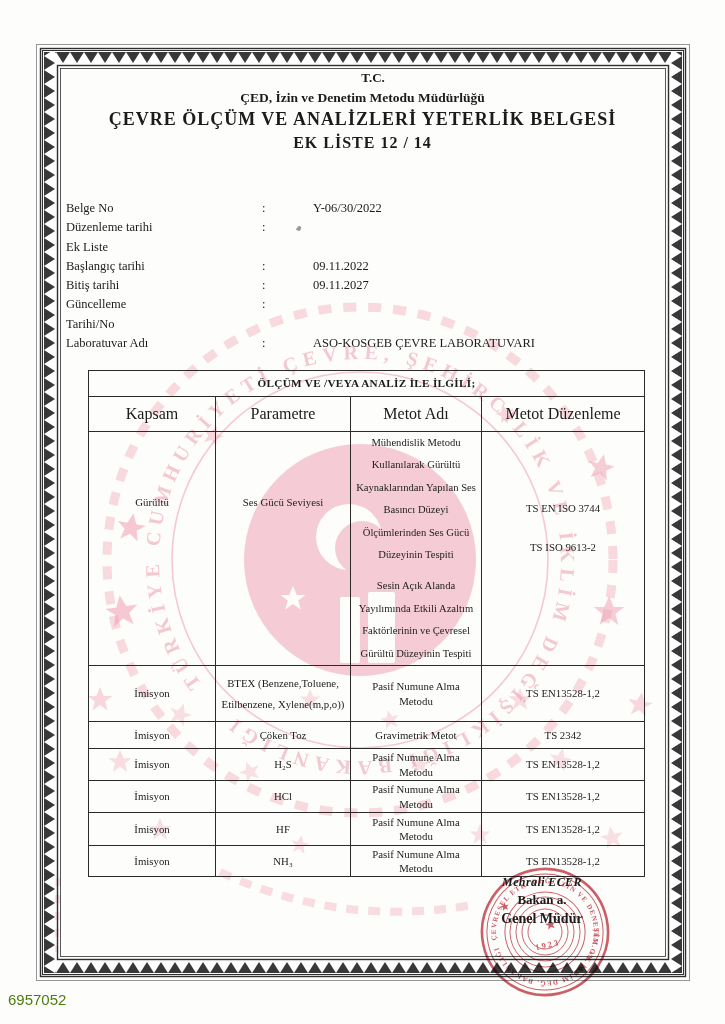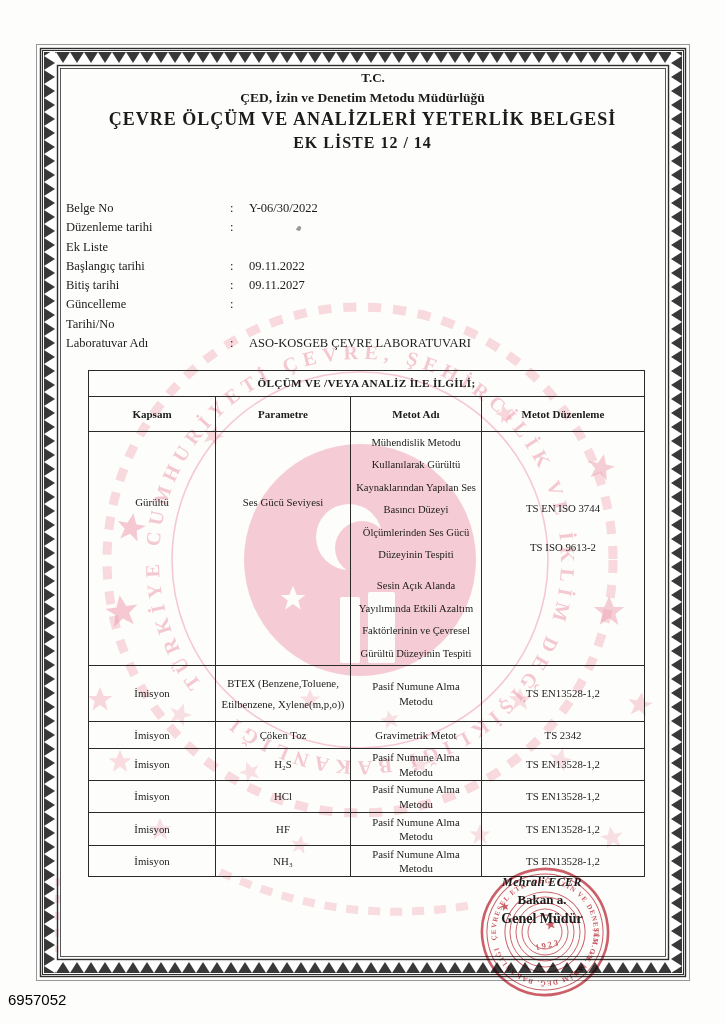--- a/index.html
+++ b/index.html
@@ -11,55 +11,55 @@
   .layer{position:absolute;left:0;top:0;pointer-events:none;}
   
   .header{position:absolute;top:70px;left:62px;right:62px;text-align:center;z-index:3;}
   .h-tc{font-size:13px;font-weight:bold;margin-bottom:4px;padding-left:21px;}
   .h-ministry{font-size:15.5px;font-weight:bold;letter-spacing:.2px;margin-bottom:3px;}
   .h-dir{font-size:13.5px;font-weight:bold;margin-bottom:3px;}
   .h-cert{font-size:18px;font-weight:bold;letter-spacing:1px;margin-bottom:4px;}
   .h-annex{font-size:16px;font-weight:bold;letter-spacing:1px;}
   
   .info{position:absolute;left:66px;top:199px;font-size:12.5px;line-height:19.3px;z-index:3;}
-  .irow{display:flex;}
+  .irow{display:flex;gap:32px;}
   .ilabel{width:164px;}
   .icolon{width:19px;}
   .speck{position:absolute;left:231px;top:27px;width:4px;height:5px;background:#777;
          border-radius:60% 60% 60% 0;transform:rotate(35deg);opacity:.75;}
   
   .dtable{
     position:absolute;left:88px;top:370px;width:556px;z-index:3;
     display:grid;grid-template-columns:127px 135px 131px 163px;
     grid-template-rows:26px 35px 234px 56px 27px 32px 32px 33px 31px;
     border-top:1.3px solid #2a2a2a;border-left:1.3px solid #2a2a2a;
     font-size:10.8px;background:transparent;
   }
   .cell{
     border-right:1.3px solid #2a2a2a;border-bottom:1.3px solid #2a2a2a;
     display:flex;align-items:center;justify-content:center;text-align:center;
     padding:2px 5px;box-sizing:border-box;line-height:1.3;
   }
   .cell.title{grid-column:1/-1;font-weight:bold;font-size:11.2px;letter-spacing:.3px;}
-  .cell.colh{font-weight:bold;font-size:11px;}
+  .cell.colh{font-weight:normal;font-size:16px;}
   .shift-up{display:inline-block;transform:translateY(-46px);}
   .metot-long{line-height:2.12;font-size:10.6px;}
   .metot-long p{margin:0 0 9px 0;}
   .metot-long p:last-child{margin:0;}
   .mno{display:flex;flex-direction:column;gap:25px;transform:translateY(-21px);}
   
   .signature{position:absolute;left:437px;top:875px;width:210px;text-align:center;
              font-weight:bold;z-index:6;}
   .sig-name{font-size:12px;letter-spacing:.4px;font-style:italic;}
   .sig-behalf{font-size:13px;margin-top:2px;}
   .sig-title{font-size:14px;margin-top:3px;}
   
   .footer-num{position:absolute;left:8px;top:991px;z-index:3;
               font-family:"Liberation Sans","DejaVu Sans",sans-serif;
-              font-size:15px;color:#000000;}
+              font-size:15px;color:#4d7c0f;}
   .stamp-svg{z-index:5;mix-blend-mode:multiply;}
   .wm-svg{z-index:1;}
   .frame-svg{z-index:2;}
 </style>
 </head>
 <body>
 
 <div class="page">
 
   <svg class="layer wm-svg" width="725" height="1024" viewBox="0 0 725 1024">

